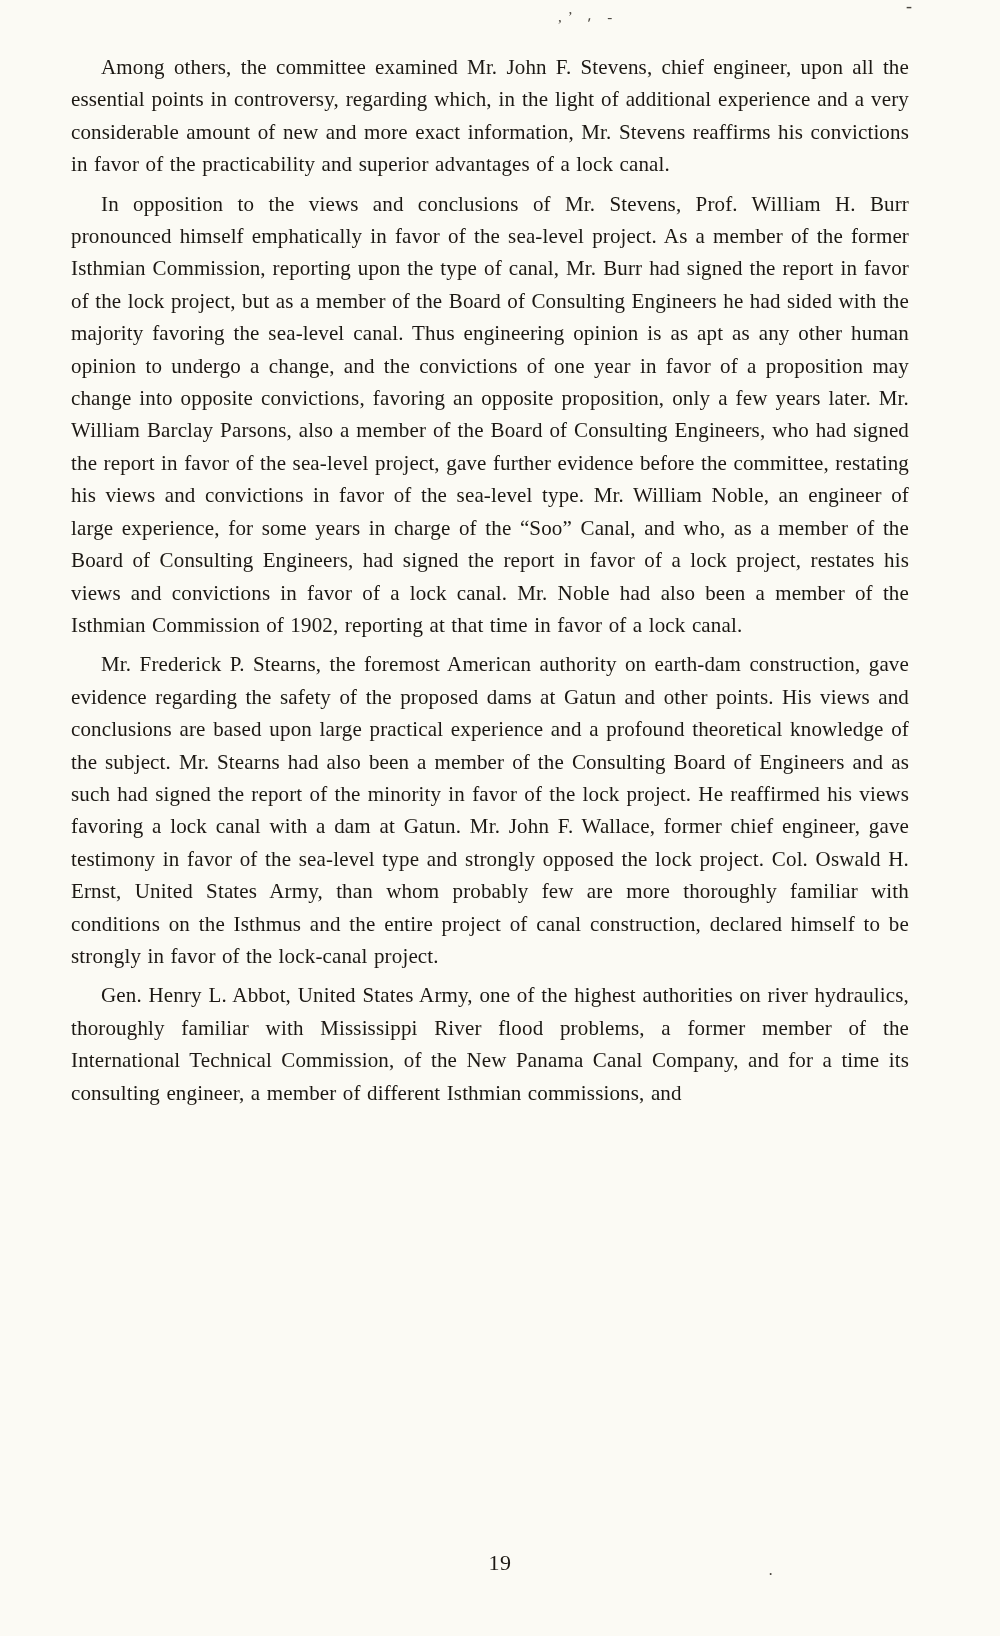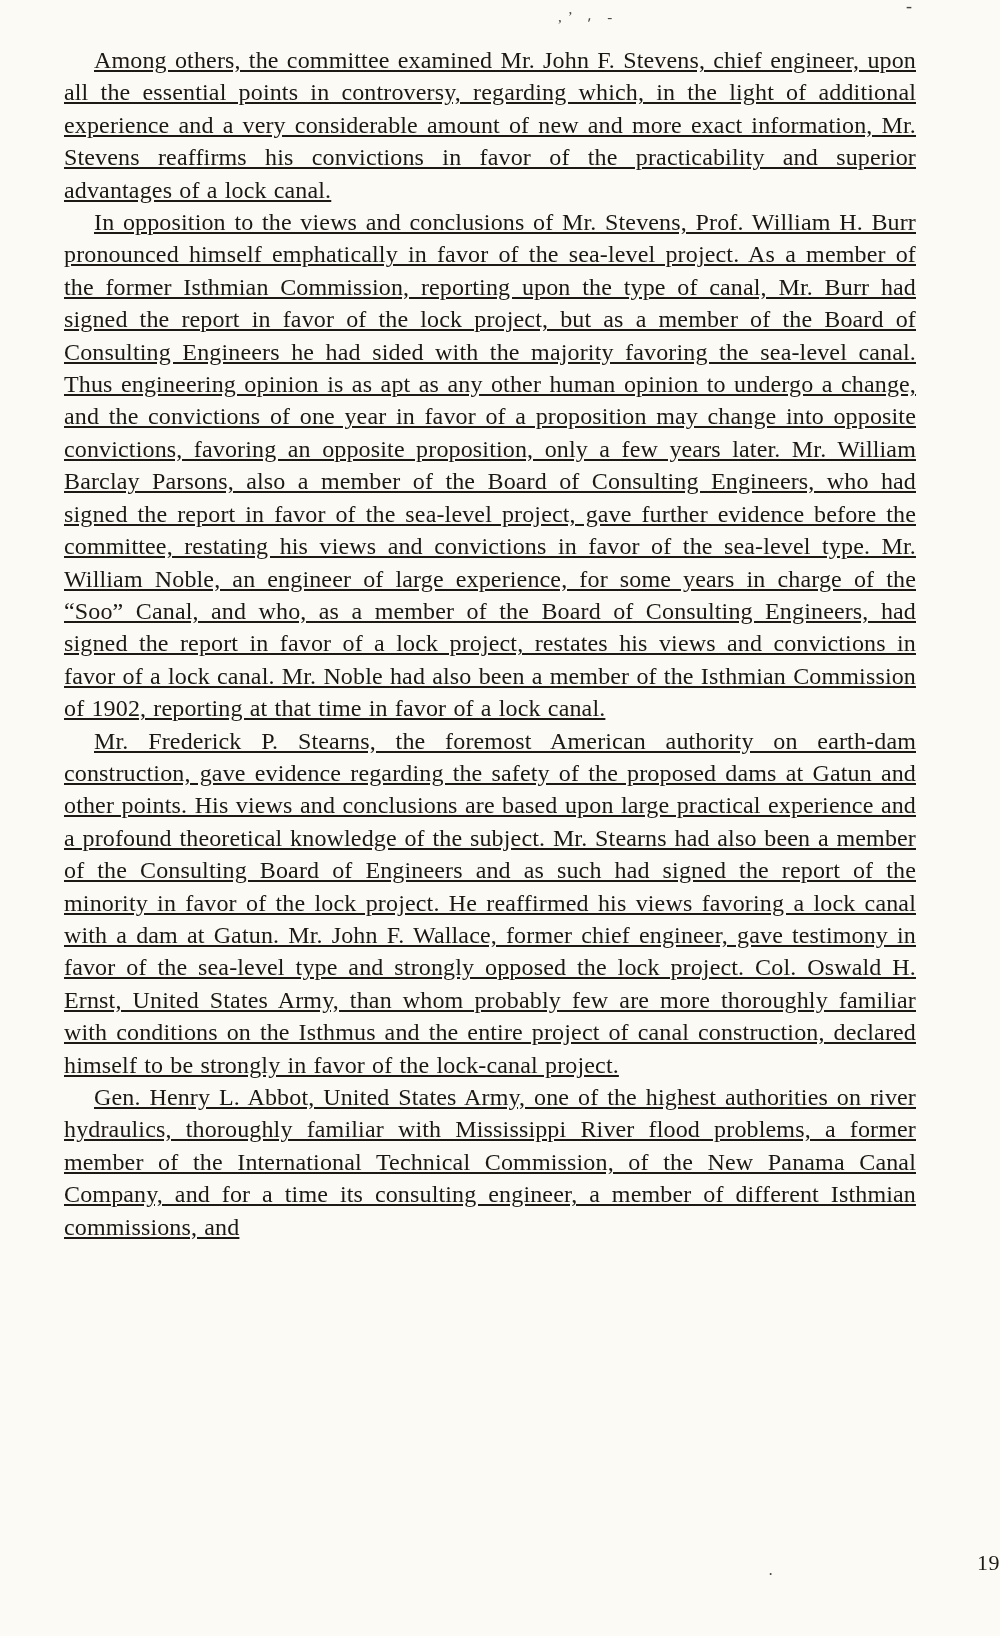--- a/index.html
+++ b/index.html
@@ -22,45 +22,44 @@
     box-sizing:border-box;
     overflow:hidden;
   }
   .body-text{
     position:absolute;
     top:44px;
     left:64px;
     right:84px;
   }
   .body-text p{
-    margin:0;
+    margin:7px;
     text-align:justify;
     text-indent:30px;
-    font-size:24px;
+    font-size:21px;
     line-height:32.4px;
     letter-spacing:0.15px;
     word-spacing:1px;
-    text-decoration:underline;
   }
   .scan-artifact{
     position:absolute;
     color:#4a463f;
     font-size:15px;
     letter-spacing:6px;
     user-select:none;
   }
   .artifact-top-center{ top:6px; left:558px; }
   .artifact-top-right{ top:-4px; left:906px; font-size:18px; }
   .artifact-bottom-dot{ top:1566px; left:768px; font-size:16px; }
   .page-number{
     position:absolute;
     top:1550px;
     left:0;
     width:100%;
-    text-align:right;
+    text-align:center;
     font-size:22px;
     letter-spacing:0.5px;
   }
 </style>
 </head>
 <body>
 
 <div class="page">
 
   <span class="scan-artifact artifact-top-center">,’ ⸴ -</span>

